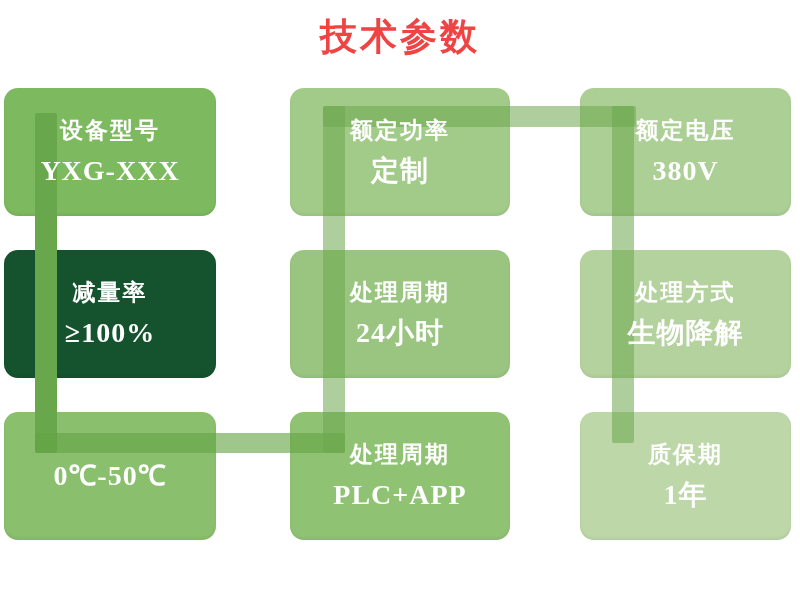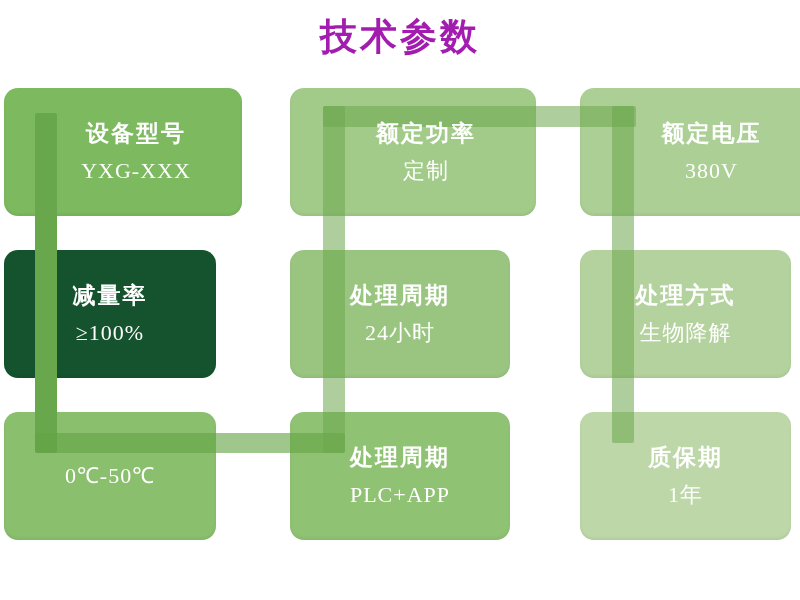--- a/index.html
+++ b/index.html
@@ -1,28 +1,28 @@
 <!DOCTYPE html>
 <html><head>
 <meta charset="utf-8">
 <style>
   html,body{margin:0;padding:0;background:#ffffff;}
   .slide{position:relative;width:800px;height:600px;background:#ffffff;overflow:hidden;
          font-family:"Liberation Serif", serif;}
   .title{position:absolute;left:0;top:12px;width:100%;text-align:center;
          font-family:"Liberation Sans", sans-serif;
-         font-size:37px;font-weight:700;color:#a21caf;letter-spacing:3px;}
+         font-size:37px;font-weight:700;color:#ef4444;letter-spacing:3px;}
   .box{position:absolute;height:128px;border-radius:14px;
        display:flex;flex-direction:column;justify-content:center;align-items:center;
        row-gap:15px;box-shadow:inset 0 -2px 3px rgba(0,0,0,0.06);}
   .c1{left:4px;width:212px;} .c2{left:290px;width:220px;} .c3{left:580px;width:211px;}
-  .r1{top:88px;padding-left:26px;} .r2{top:250px;} .r3{top:412px;}
+  .r1{top:88px;} .r2{top:250px;} .r3{top:412px;}
   .label{font-size:23px;font-weight:700;color:#ffffff;letter-spacing:2px;
          position:relative;z-index:2;line-height:1;}
-  .value{font-size:22px;font-weight:400;color:#ffffff;letter-spacing:1px;
+  .value{font-size:28px;font-weight:700;color:#ffffff;letter-spacing:1px;
          position:relative;z-index:2;line-height:1;}
   .snake{position:absolute;z-index:1;border-radius:2px;}
   .strip-left  {left:35px; top:113px;width:22px; height:340px;background:#68A74C;}
   .band-bottom {left:35px; top:433px;width:310px;height:20px; background:rgba(100,164,70,0.62);}
   .strip-mid   {left:323px;top:106px;width:22px; height:347px;background:rgba(108,168,76,0.55);}
   .band-top    {left:323px;top:106px;width:313px;height:21px; background:rgba(108,168,76,0.55);}
   .strip-right {left:612px;top:106px;width:22px; height:337px;background:rgba(108,168,76,0.55);}
 </style>
 </head>
 <body>

